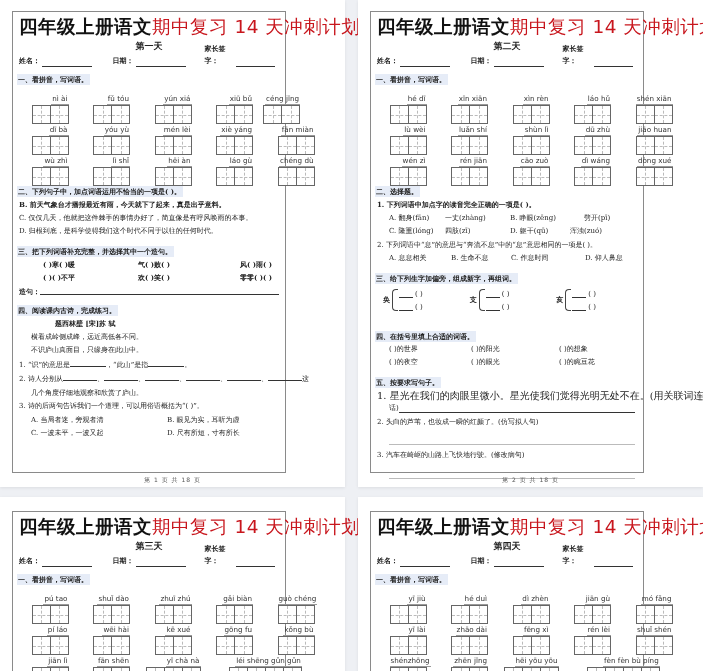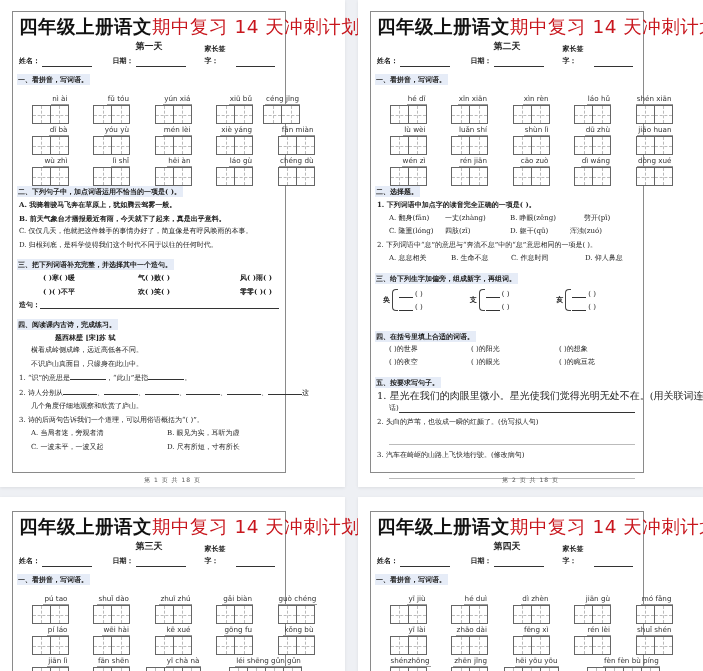--- a/index.html
+++ b/index.html
@@ -227,21 +227,20 @@
               <div class="box"></div>
             </div></div>
           <div class="py-cell" style="left: 258.5px; width: 37px;"><div class="py-text">chéng dù</div><div class="boxes">
               <div class="box"></div>
               <div class="box"></div>
             </div></div>
         </div>
       </div>
 
     <div class="sec" style="margin-top:2px">二、下列句子中，加点词语运用不恰当的一项是(    )。</div>
-    <div class="line b">A. 我骑着骏马飞奔在草原上，犹如腾云驾雾一般。</div>
     <div class="line b">B. 前天气象台才播报最近有雨，今天就下了起来，真是出乎意料。</div>
     <div class="line">C. 仅仅几天，他就把这件棘手的事情办好了，简直像是有呼风唤雨的本事。</div>
     <div class="line">D. 归根到底，是科学使得我们这个时代不同于以往的任何时代。</div>
 
     <div class="sec" style="margin-top:0">三、把下列词语补充完整，并选择其中一个造句。</div>
     <div class="line b cols" style="padding-left:24px">
       <span style="width:95px">(     )寒(     )暖</span>
       <span style="width:102px">气(     )败(     )</span>
       <span>风(     )雨(     )</span>
     </div>

